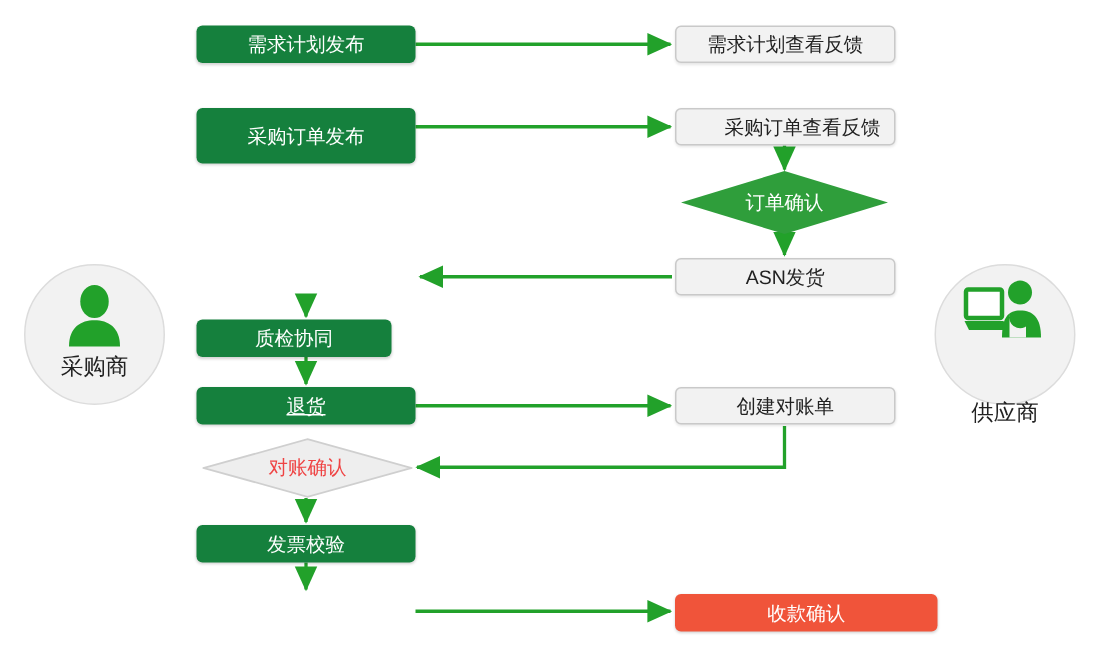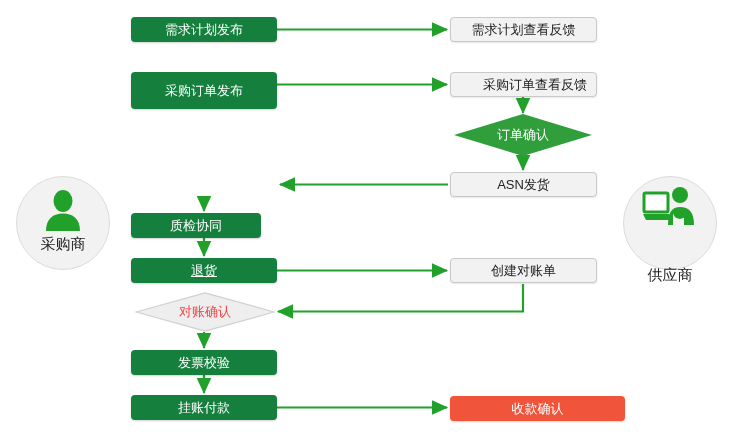--- a/index.html
+++ b/index.html
@@ -204,21 +204,18 @@
     <svg class="dshape" viewBox="0 0 140 40" preserveAspectRatio="none">
       <polygon points="70,0.8 139,20 70,39.2 1,20" fill="#eeeeee" stroke="#cfcfcf" stroke-width="1.2"></polygon>
     </svg>
     <span class="dlabel">对账确认</span>
   </div>
 
   <div class="node node-green" style="left:131px;top:350px;width:146px;height:25px;font-family:Liberation Serif, serif;">
     <span>发票校验</span>
   </div>
 
-  <div class="node node-green" style="left:131px;top:395px;width:146px;height:25px;">
-    <span>挂账付款</span>
-  </div>
 
   <div class="node node-red" style="left:450px;top:396px;width:175px;height:25px;">
     <span>收款确认</span>
   </div>
 
 </div>
 
 </body></html>

